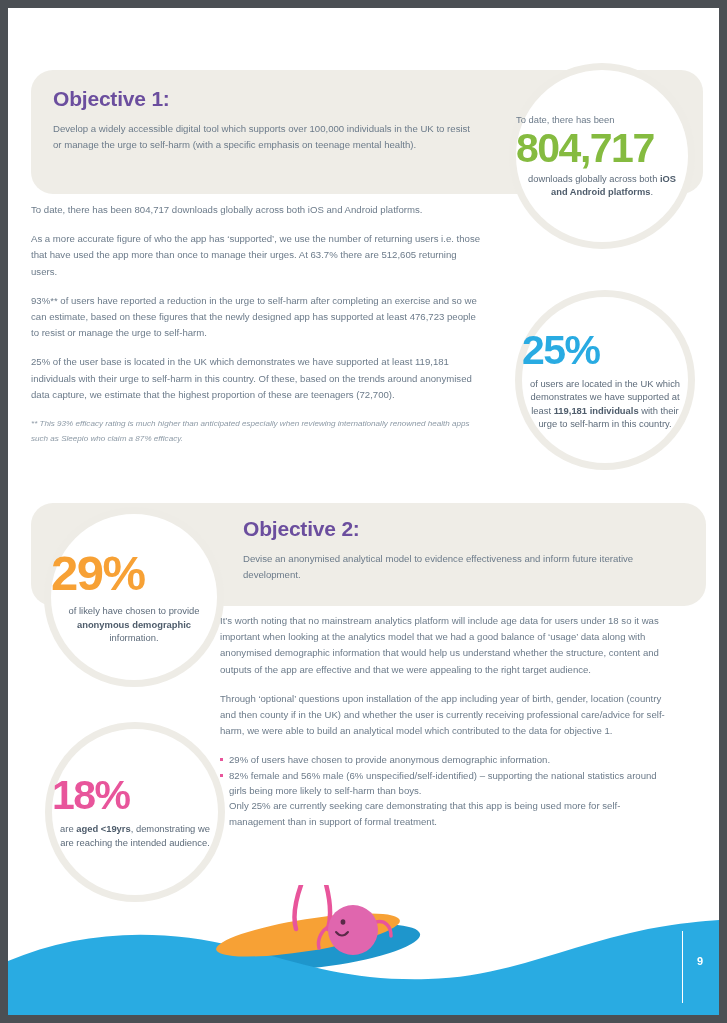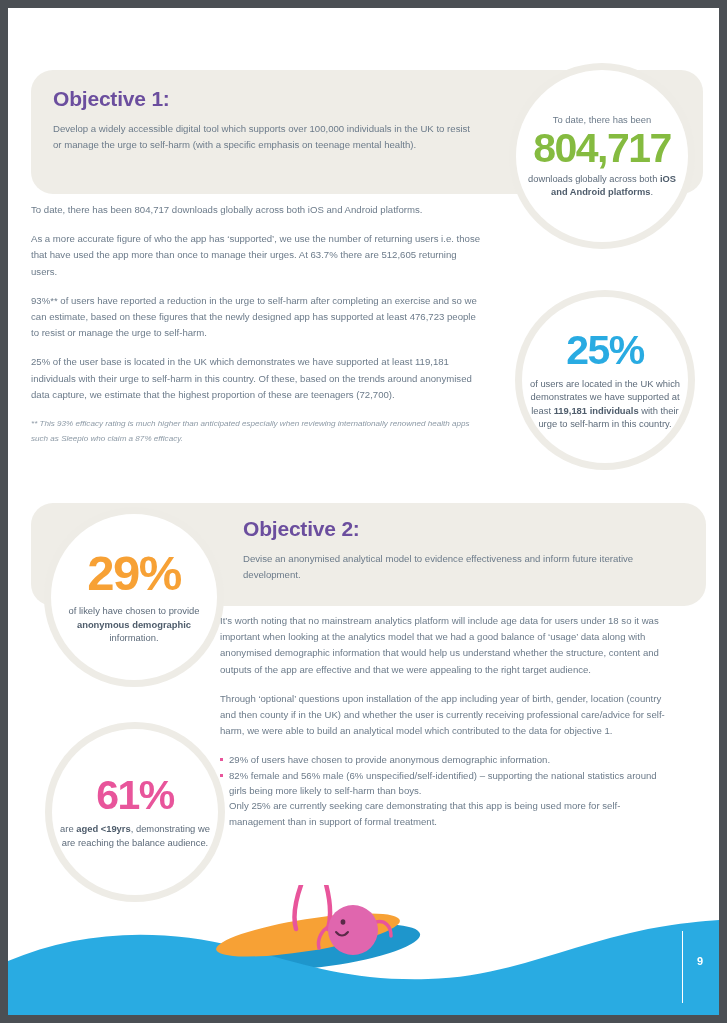--- a/index.html
+++ b/index.html
@@ -83,21 +83,21 @@
   }
 
   
   .stat-circle {
     position: absolute;
     border-radius: 50%;
     background: #ffffff;
     border: 7px solid #eeece6;
     display: flex;
     flex-direction: column;
-    align-items: center;
+    align-items: flex-start;
     justify-content: center;
     text-align: center;
   }
   .stat-top {
     font-size: 9.4px;
     color: #6c7b8a;
     line-height: 13px;
   }
   .stat-number {
     font-weight: bold;
@@ -206,23 +206,23 @@
     <p class="para">It’s worth noting that no mainstream analytics platform will include age data for users under 18 so it was important when looking at the analytics model that we had a good balance of ‘usage’ data along with anonymised demographic information that would help us understand whether the structure, content and outputs of the app are effective and that we were appealing to the right target audience.</p>
     <p class="para">Through ‘optional’ questions upon installation of the app including year of birth, gender, location (country and then county if in the UK) and whether the user is currently receiving professional care/advice for self-harm, we were able to build an analytical model which contributed to the data for objective 1.</p>
     <ul class="bullets">
       <li>29% of users have chosen to provide anonymous demographic information.</li>
       <li>82% female and 56% male (6% unspecified/self-identified) – supporting the national statistics around girls being more likely to self-harm than boys.</li>
       <li>Only 25% are currently seeking care demonstrating that this app is being used more for self-management than in support of formal treatment.</li>
     </ul>
   </div>
 
   <div class="stat-circle" id="circle-age">
-    <div class="stat-number">61%</div>
-    <div class="stat-bottom">
-      <span>are </span><b>aged &lt;19yrs</b><span>, demonstrating we are reaching the balance audience.</span>
+    <div class="stat-number">18%</div>
+    <div class="stat-bottom">
+      <span>are </span><b>aged &lt;19yrs</b><span>, demonstrating we are reaching the intended audience.</span>
     </div>
   </div>
 
   <div id="wave-wrap">
     <svg width="711" height="130" viewBox="0 0 711 130" xmlns="http://www.w3.org/2000/svg">
 
       <g>
         <ellipse cx="320" cy="62" rx="93" ry="19" fill="#1e96cc" transform="rotate(-8 320 62)"></ellipse>
       </g>
 

